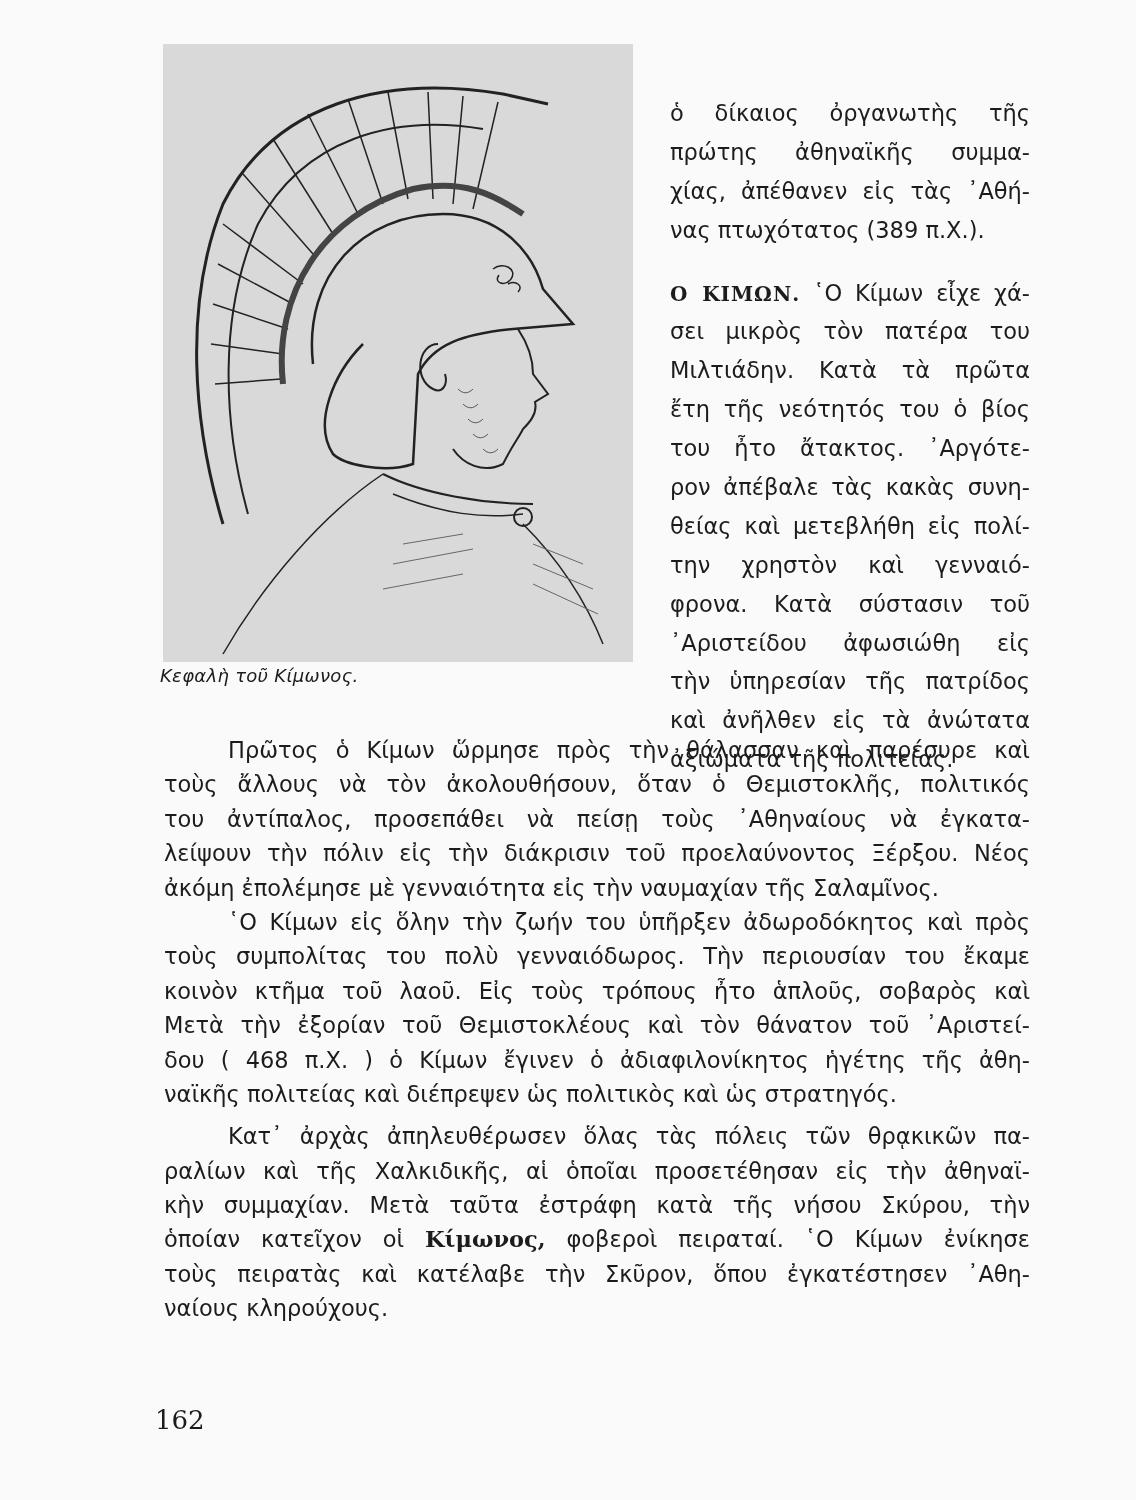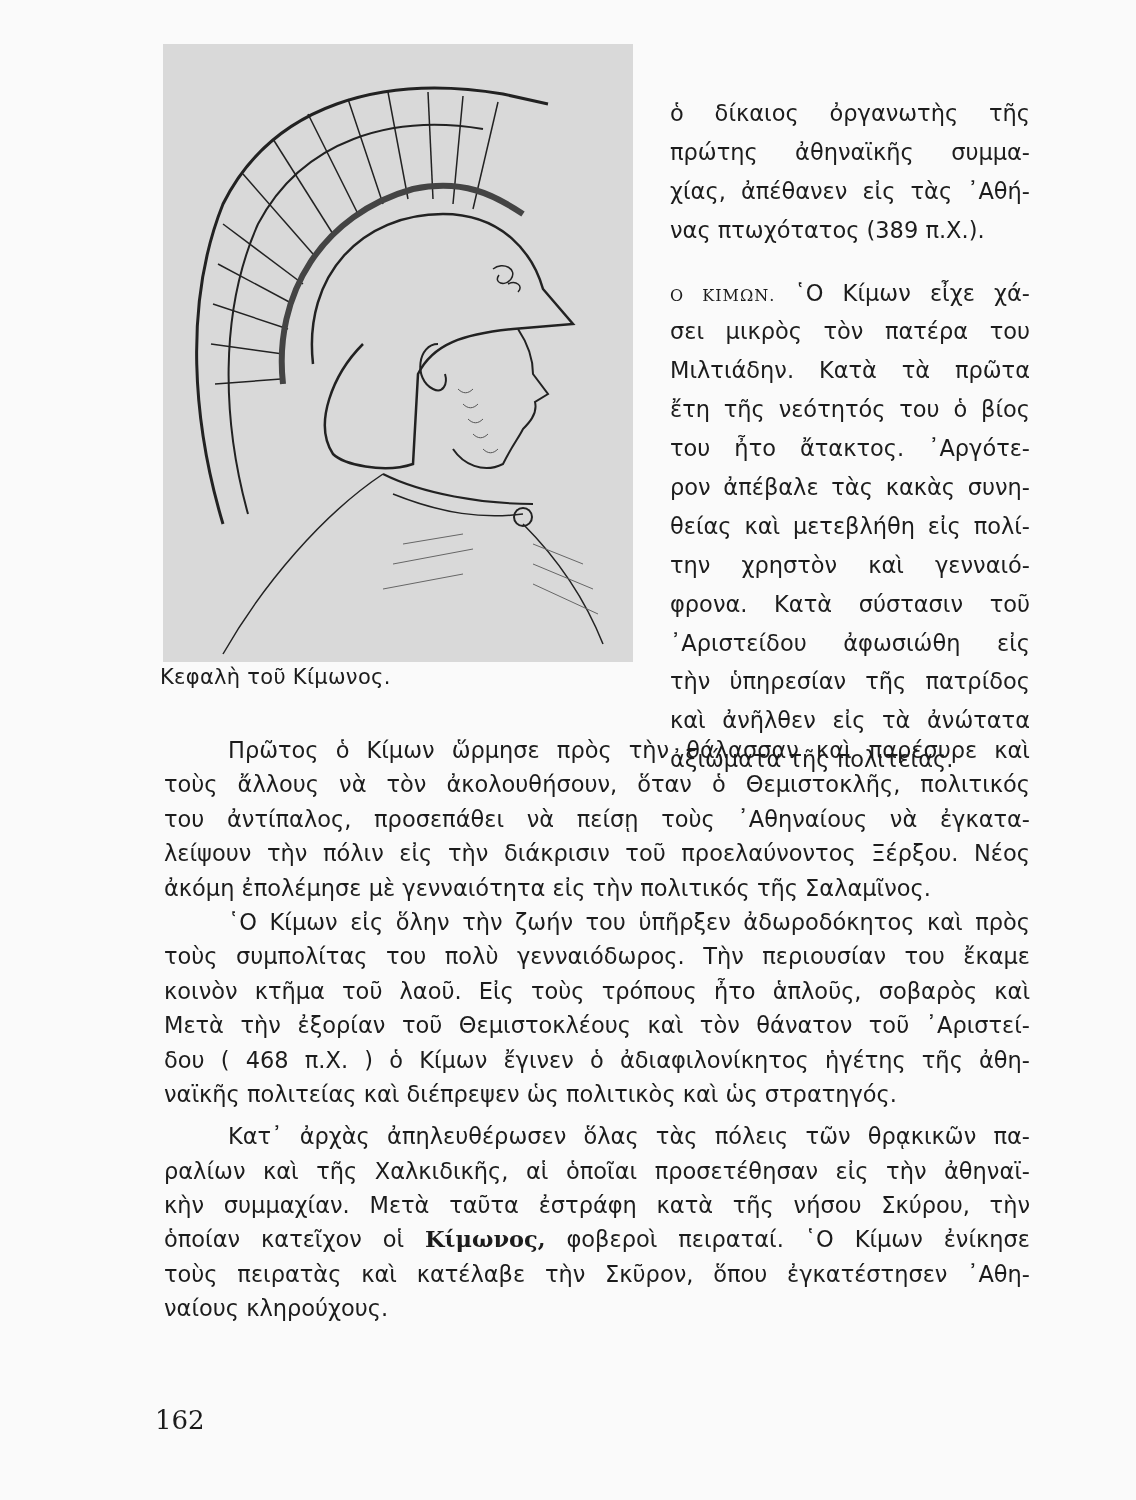--- a/index.html
+++ b/index.html
@@ -6,30 +6,30 @@
     body {
       width:1136px; height:1500px; background:#fafafa; position:relative; overflow:hidden;
       font-family:"DejaVu Sans", sans-serif; color:#1c1c1c;
     }
     .figure {
       position:absolute; left:163px; top:44px; width:470px; height:618px;
       background:#d9d9d9;
     }
     .figure svg { width:100%; height:100%; display:block; }
     .caption {
-      position:absolute; left:160px; top:665px; font-size:21px; letter-spacing:0.3px;
+      position:absolute; left:160px; top:665px; font-size:18px; letter-spacing:0.3px;font-style:italic;
     }
     .side {
       position:absolute; left:670px; top:94px; width:360px;
       font-size:22.5px; line-height:38.9px;
     }
     .side .line { display:block; text-align:justify; text-align-last:justify; white-space:nowrap; height:38.9px; }
     .side .line.last { text-align-last:left; }
     .side .gap { height:24px; }
-    .heading { font-family:"DejaVu Serif", serif; font-weight:normal; font-size:16px; letter-spacing:1px; }
+    .heading { font-family:"DejaVu Serif", serif; font-weight:bold; font-size:20px; letter-spacing:1px; }
     .main {
       position:absolute; left:164px; top:733px; width:866px;
       font-size:22.5px; line-height:34.4px;
     }
     .main .line { display:block; text-align:justify; text-align-last:justify; white-space:nowrap; height:34.4px; }
     .main .line.last { text-align-last:left; }
     .main .indent { padding-left:64px; }
     .main .indent-sm { padding-left:64px; }
     .main .pgap { height:8px; }
     .bold { font-family:"DejaVu Serif", serif; font-weight:bold; }
@@ -115,21 +115,21 @@
   <span class="line">τὴν ὑπηρεσίαν τῆς πατρίδος</span>
   <span class="line">καὶ ἀνῆλθεν εἰς τὰ ἀνώτατα</span>
   <span class="line last">ἀξιώματα τῆς πολιτείας.</span>
 </div>
 
 <div class="main">
   <span class="line indent">Πρῶτος ὁ Κίμων ὥρμησε πρὸς τὴν θάλασσαν καὶ παρέσυρε καὶ</span>
   <span class="line">τοὺς ἄλλους νὰ τὸν ἀκολουθήσουν, ὅταν ὁ Θεμιστοκλῆς, πολιτικός</span>
   <span class="line">του ἀντίπαλος, προσεπάθει νὰ πείσῃ τοὺς ᾿Αθηναίους νὰ ἐγκατα-</span>
   <span class="line">λείψουν τὴν πόλιν εἰς τὴν διάκρισιν τοῦ προελαύνοντος Ξέρξου. Νέος</span>
-  <span class="line last">ἀκόμη ἐπολέμησε μὲ γενναιότητα εἰς τὴν πολιτικός τῆς Σαλαμῖνος.</span>
+  <span class="line last">ἀκόμη ἐπολέμησε μὲ γενναιότητα εἰς τὴν ναυμαχίαν τῆς Σαλαμῖνος.</span>
 
   <span class="line indent">῾Ο Κίμων εἰς ὅλην τὴν ζωήν του ὑπῆρξεν ἀδωροδόκητος καὶ πρὸς</span>
   <span class="line">τοὺς συμπολίτας του πολὺ γενναιόδωρος. Τὴν περιουσίαν του ἔκαμε</span>
   <span class="line">κοινὸν κτῆμα τοῦ λαοῦ. Εἰς τοὺς τρόπους ἦτο ἁπλοῦς, σοβαρὸς καὶ</span>
   <span class="line">Μετὰ τὴν ἐξορίαν τοῦ Θεμιστοκλέους καὶ τὸν θάνατον τοῦ ᾿Αριστεί-</span>
   <span class="line">δου ( 468 π.Χ. ) ὁ Κίμων ἔγινεν ὁ ἀδιαφιλονίκητος ἡγέτης τῆς ἀθη-</span>
   <span class="line last">ναϊκῆς πολιτείας καὶ διέπρεψεν ὡς πολιτικὸς καὶ ὡς στρατηγός.</span>
   <div class="pgap"></div>
   <span class="line indent-sm">Κατ᾿ ἀρχὰς ἀπηλευθέρωσεν ὅλας τὰς πόλεις τῶν θρᾳκικῶν πα-</span>
   <span class="line">ραλίων καὶ τῆς Χαλκιδικῆς, αἱ ὁποῖαι προσετέθησαν εἰς τὴν ἀθηναϊ-</span>

